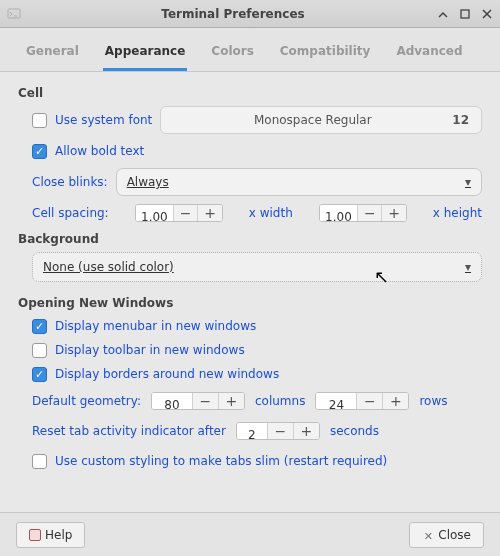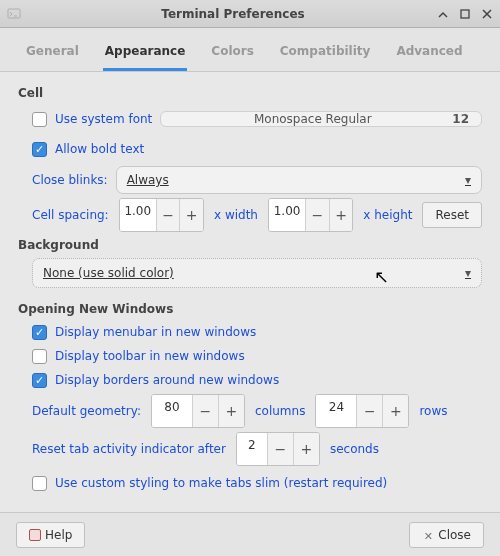--- a/index.html
+++ b/index.html
@@ -11,28 +11,28 @@
 .titlebar .win-btn { width: 14px; height: 14px; display: flex; align-items: center; justify-content: center; color: #444; cursor: pointer; }
 .tabs { display: flex; gap: 22px; padding: 10px 24px 0 24px; border-bottom: 1px solid #c8c8c8; background: #e4e4e4; }
 .tab { padding: 6px 2px 10px 2px; color: #999; font-size: 12px; font-weight: bold; cursor: pointer; border-bottom: 3px solid transparent; }
 .tab.active { color: #333; border-bottom: 3px solid #3b8be0; }
 .panel { padding: 8px 18px 12px 18px; }
 .section-title { font-weight: bold; font-size: 12px; color: #444; margin: 6px 0 6px 0; }
 .row { display: flex; align-items: center; margin: 4px 0 4px 14px; gap: 8px; min-height: 26px; }
 .checkbox { width: 15px; height: 15px; border: 1px solid #9a9a9a; border-radius: 3px; background: #fff; display: inline-flex; align-items: center; justify-content: center; cursor: pointer; flex-shrink:0; }
 .checkbox.checked { background: #3b8be0; border-color: #2a6db8; }
 .checkbox.checked::after { content: "✓"; color: #fff; font-size: 11px; line-height: 1; }
-.font-box { flex: 1; background: #f2f2f2; border: 1px solid #d0d0d0; border-radius: 6px; height: 16px; display: flex; align-items: center; padding: 0 12px; font-family: "DejaVu Sans Mono", monospace; font-size: 12px; color: #555; }
+.font-box { flex: 1; background: #f2f2f2; border: 1px solid #d0d0d0; border-radius: 6px; height: 28px; display: flex; align-items: center; padding: 0 12px; font-family: "DejaVu Sans Mono", monospace; font-size: 12px; color: #555; }
 .font-box span:first-child { flex:1; text-align:center; }
 .font-box .sz { font-weight: bold; margin-left: auto; }
 .label { font-size: 12px; color: #1d4ed8; white-space: nowrap; }
 .dropdown { flex: 1; background: #f2f2f2; border: 1px solid #c8c8c8; border-radius: 7px; height: 28px; display: flex; align-items: center; padding: 0 10px; cursor: pointer; text-decoration: underline; }
 .dropdown .val { flex: 1; color: #333; font-size: 12px; }
 .dropdown .caret { color: #555; }
-.spin { display: inline-flex; border: 1px solid #c0c0c0; border-radius: 3px; background: #fdfdfd; height: 34px; overflow: hidden; }
+.spin { display: inline-flex; border: 1px solid #c0c0c0; border-radius: 3px; background: #fdfdfd; height: 18px; overflow: hidden; }
 .spin .val { width: 40px; text-align: center; line-height: 24px; font-size: 12px; background:#fff; }
 .spin button { width: 26px; border: none; border-left: 1px solid #d0d0d0; background: #f2f2f2; color: #555; font-size: 14px; cursor: pointer; line-height:1; }
 .btn { background: #f2f2f2; border: 1px solid #c0c0c0; border-radius: 3px; padding: 5px 12px; font-size: 12px; color: #333; cursor: pointer; display:inline-flex; align-items:center; gap:4px; }
 .cursor-hand { position: absolute; left: 374px; top: 266px; font-size: 18px; pointer-events: none; color:#000; }
 .footer { position: absolute; bottom: 0; left: 0; right: 0; height: 44px; border-top: 1px solid #c8c8c8; background: #e4e4e4; display: flex; align-items: center; padding: 0 16px; }
 .footer .spacer { flex: 1; }
 .help-ico, .close-ico { display:inline-block; width:12px; height:12px; }
 .help-ico { border:1px solid #b05050; background:#f5dcdc; border-radius:2px; position:relative; }
 .close-ico::before { content:"✕"; color:#777; font-size:11px; }
 .wide-dropdown { margin-left:14px; margin-right:0; }
@@ -90,35 +90,34 @@
     <span class="checkbox checked"></span>
     <span class="label">Allow bold text</span>
   </div>
   <div class="row">
     <span class="label">Close blinks:</span>
     <div class="dropdown">
       <span class="val">Always</span>
       <span class="caret">▾</span>
     </div>
   </div>
-  <div class="row" style="gap:10px;">
+  <div class="row" style="gap:26px;">
     <span class="label">Cell spacing:</span>
     <div class="spin">
       <span class="val">1.00</span>
       <button>−</button>
       <button>+</button>
     </div>
     <span class="label">x width</span>
     <div class="spin">
       <span class="val">1.00</span>
       <button>−</button>
       <button>+</button>
     </div>
     <span class="label">x height</span>
-    <button class="btn" style="margin-left:auto;">Reset</button>
   </div>
 
   <div class="section-title">Background</div>
   <div class="dropdown wide-dropdown" style="height:30px;border:1px dotted #b0b0b0;background:#f0f0f0;">
     <span class="val">None (use solid color)</span>
     <span class="caret">▾</span>
   </div>
 
   <div class="section-title" style="margin-top:14px;">Opening New Windows</div>
   <div class="row" style="min-height:20px;">

